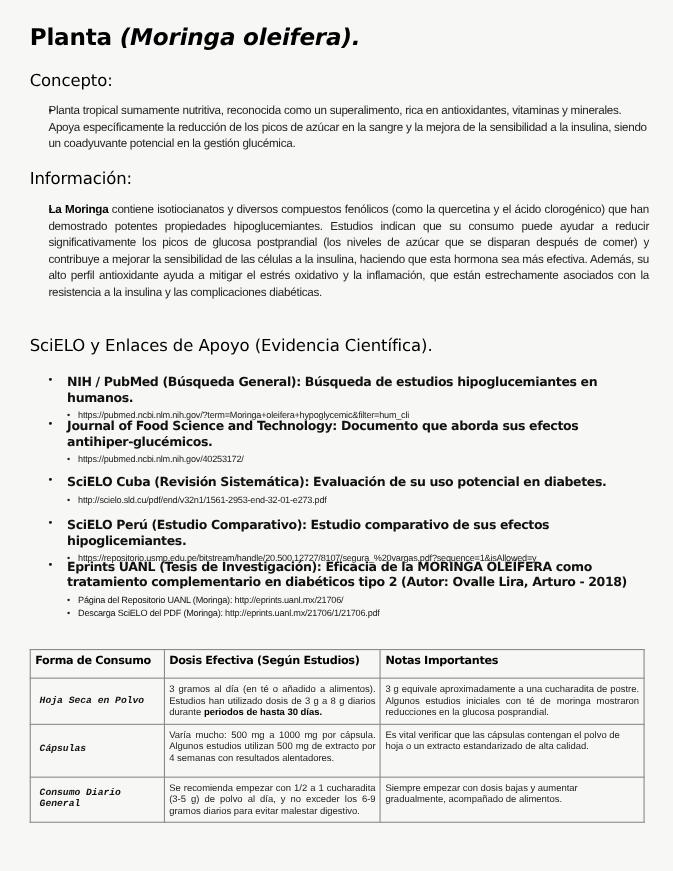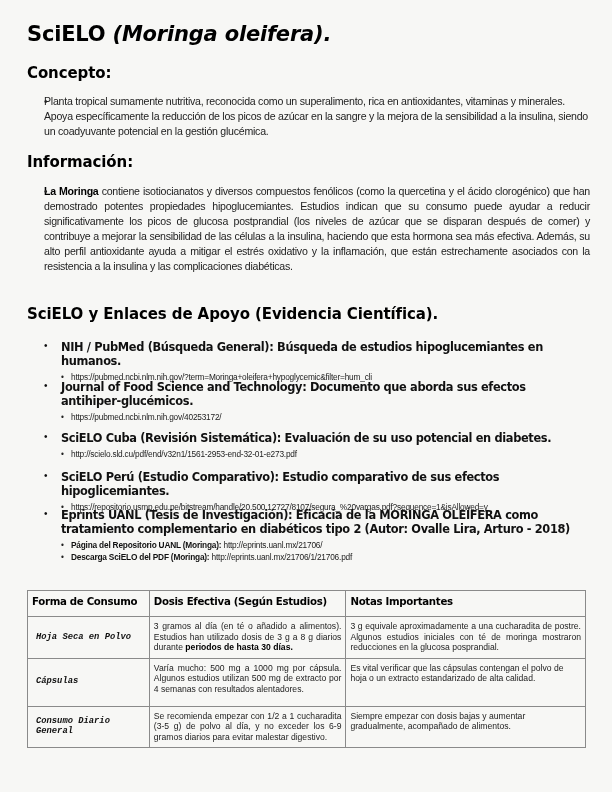--- a/index.html
+++ b/index.html
@@ -15,21 +15,21 @@
     .title {
       position: absolute; left: 27px; top: 22px;
       font-size: 21px; font-weight: 700; letter-spacing: -0.2px;
       font-family: "DejaVu Sans", sans-serif;
       color: #000;
     }
     .title .sci { font-style: italic; }
 
     .h2 {
       position: absolute; left: 27px;
-      font-size: 15px; font-weight: 700;
+      font-size: 15px; font-weight: 400;
       font-family: "DejaVu Sans", sans-serif;
       color: #000;
       letter-spacing: -0.1px;
     }
 
     .para-block {
       position: absolute; left: 44px; width: 546px;
       font-size: 10.6px; line-height: 15px; color: #222;
       letter-spacing: -0.25px;
     }
@@ -54,21 +54,21 @@
       letter-spacing: -0.35px;
       color: #111;
     }
     .src .links { margin-left: 17px; margin-top: 3px; }
     .src .link-row {
       position: relative; padding-left: 10px;
       font-size: 8.3px; line-height: 12px; color: #222;
       letter-spacing: -0.2px; white-space: nowrap;
     }
     .src .link-row .dot { position: absolute; left: 0; top: 0; }
-    .src .link-row .lbl { font-weight: 700; color: #111; }
+    .src .link-row .lbl { font-weight: 400; color: #111; }
     .src .link-row .url { color: #222; text-decoration: none; text-align: center; }
 
     table.doses {
       position: absolute; left: 27px; top: 590px;
       width: 559px;
       border-collapse: collapse;
       font-size: 8.6px; line-height: 10.5px; color: #222;
     }
     table.doses th, table.doses td {
       border: 1px solid #8a8a8a;
@@ -88,21 +88,21 @@
       font-family: Liberation Mono, monospace;
     }
     table.doses td.just { text-align: justify; }
     table.doses tr:first-child th { border-top-color: #8a8a8a; }
   </style>
 </head>
 <body>
 
 <div class="page">
 
-  <h1 class="title"><span>SciELO </span><span class="sci">(Moringa oleifera).</span></h1>
+  <h1 class="title"><span>Planta </span><span class="sci">(Moringa oleifera).</span></h1>
 
   <h2 class="h2" style="top:64px;">Concepto:</h2>
   <div class="para-block" style="top:94px;">
     <span class="bullet">•</span>
     <span class="text">Planta tropical sumamente nutritiva, reconocida como un superalimento, rica en antioxidantes, vitaminas y minerales. Apoya específicamente la reducción de los picos de azúcar en la sangre y la mejora de la sensibilidad a la insulina, siendo un coadyuvante potencial en la gestión glucémica.</span>
   </div>
 
   <h2 class="h2" style="top:153px;">Información:</h2>
   <div class="para-block justify" style="top:184px;">
     <span class="bullet">•</span>

